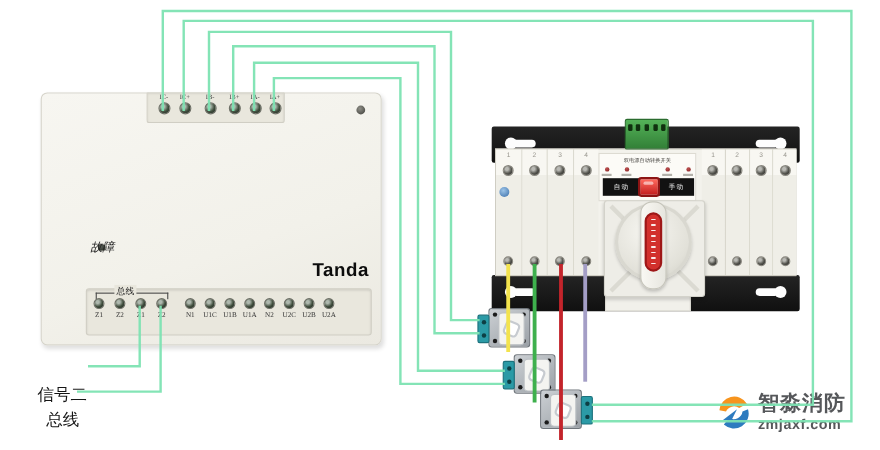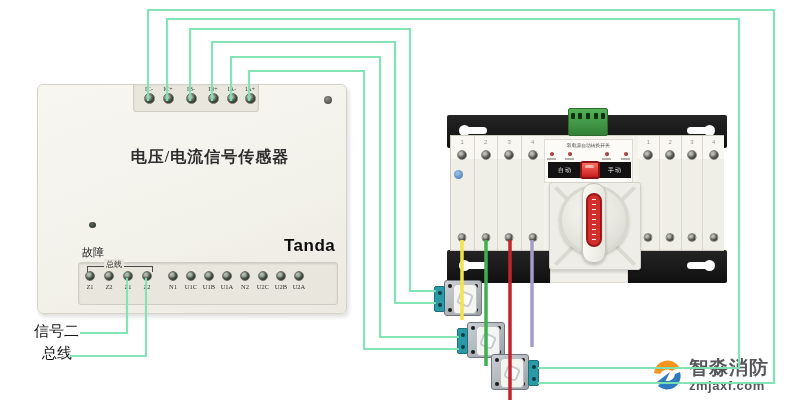--- a/index.html
+++ b/index.html
@@ -24,28 +24,28 @@
   .bus-bracket{position:absolute;left:8px;top:3px;width:64px;height:5px;
     border-top:1px solid #4a4a4a;border-left:1px solid #4a4a4a;border-right:1px solid #4a4a4a;}
   .bus-bracket-label{position:absolute;left:25px;top:-4px;font-size:8px;color:#222;
     background:#e9e7dd;padding:0 2px;font-family:"Liberation Serif",serif;z-index:2;}
   .sensor-title{position:absolute;left:0;right:0;top:58px;text-align:center;padding-left:36px;
     font-family:"Liberation Serif",serif;color:#2e2e2e;}
   .sensor-title .model{font-size:15px;letter-spacing:.5px;}
   .sensor-title .pname{font-size:16px;font-weight:700;margin-top:4px;letter-spacing:1px;}
   .fault-led{position:absolute;left:51px;top:137px;width:7px;height:6px;border-radius:50%;
     background:radial-gradient(circle at 40% 35%,#5a5f58,#23281f);}
-  .fault-label{position:absolute;left:44px;top:160px;font-size:11px;color:#222;
-    font-family:"Liberation Serif",serif;}
+  .fault-label{position:absolute;left:44px;top:132px;font-size:11px;color:#222;
+    font-family:"Liberation Serif",serif;font-style:italic;}
   .brand{position:absolute;left:246px;top:151px;font-size:17px;font-weight:800;color:#0c0c0c;letter-spacing:.5px;}
   .case-screw{position:absolute;left:286px;top:11px;width:8px;height:8px;border-radius:50%;
     background:radial-gradient(circle at 40% 35%,#8f8f88,#3c3c36);}
 
   
-  .ann{position:absolute;font-family:"Liberation Serif",serif;font-size:15px;color:#151515;}
+  .ann{position:absolute;font-family:"Liberation Serif",serif;font-size:15px;color:#151515;margin-top:28px;}
 
   
   .ats{position:absolute;left:447px;top:108px;width:280px;height:180px;}
   .mount-bar{position:absolute;left:0;width:280px;height:33px;background:linear-gradient(180deg,#242424,#101010);border-radius:2px;}
   .keyhole{position:absolute;top:10px;width:30px;height:11px;}
   .keyhole .khc{position:absolute;top:0;width:11px;height:11px;border-radius:50%;background:#fdfdfd;}
   .keyhole .khs{position:absolute;top:2px;width:21px;height:7px;border-radius:4px;background:#fdfdfd;}
   .keyhole.kl .khc{left:0;} .keyhole.kl .khs{left:7px;}
   .keyhole.kr .khc{right:0;} .keyhole.kr .khs{right:7px;}
   .green-block{position:absolute;left:121px;top:0;width:40px;height:28px;
@@ -148,21 +148,20 @@
           <span class="tlabel">IA-</span>
           <span class="screw"></span>
         </div>
       <div class="cell" style="left:107px;top:2px">
           <span class="tlabel">IA+</span>
           <span class="screw"></span>
         </div>
     </div>
 
     <div class="sensor-title">
-      <div class="pname">电压/电流信号传感器</div>
     </div>
 
     <div class="fault-led"></div>
     <div class="fault-label">故障</div>
 
     <div class="brand">Tanda</div>
     <div class="case-screw"></div>
 
     <div class="recess recess-bottom">
       <div class="bus-bracket"></div>

